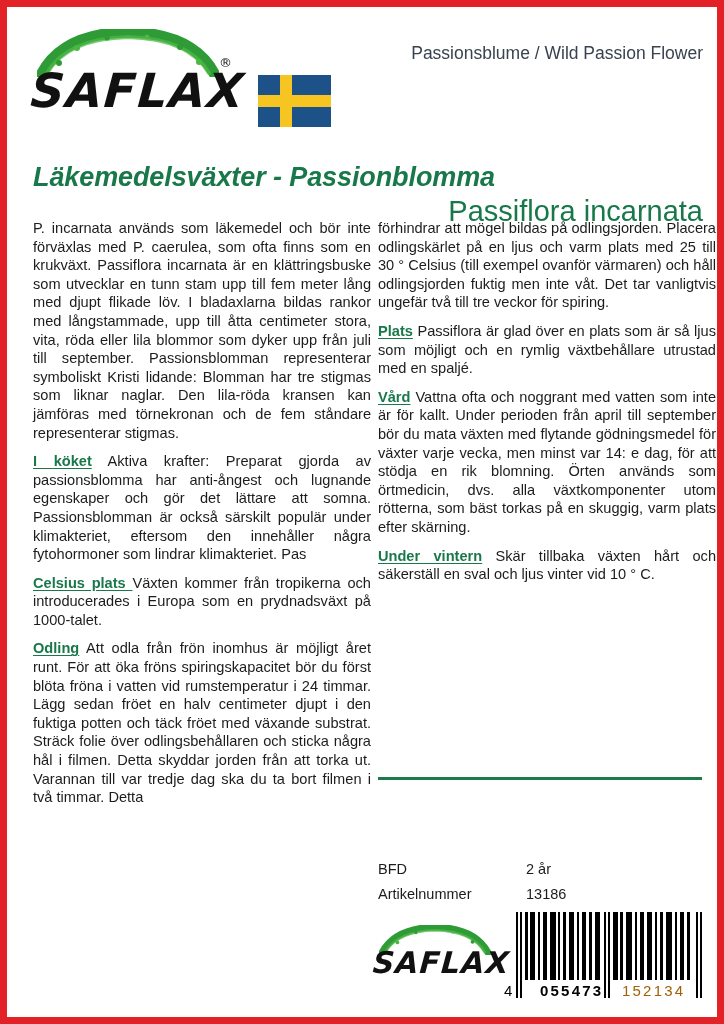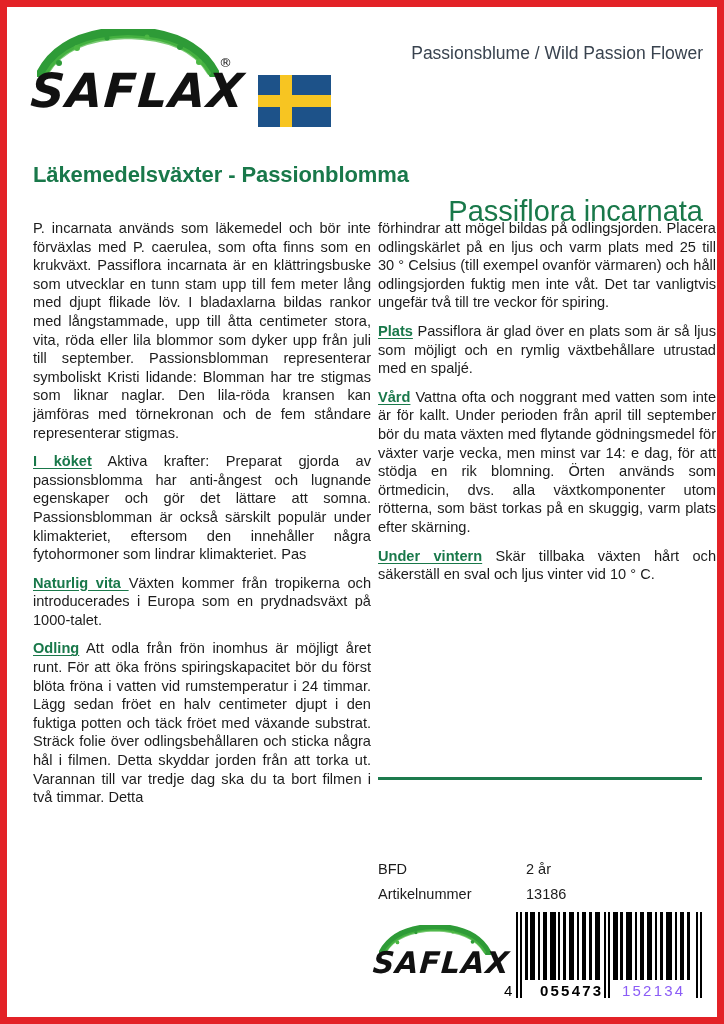--- a/index.html
+++ b/index.html
@@ -102,24 +102,25 @@
     font-size: 17.5px;
     color: #39434f;
     white-space: nowrap;
   }
 
   
   .title-sv {
     position: absolute;
     left: 26px;
     top: 155px;
-    font-size: 22px;
+    font-size: 27px;
     font-weight: bold;
     color: #19784a;
     letter-spacing: -0.1px;
+    font-style: italic;
   }
   .title-latin {
     position: absolute;
     right: 14px;
     top: 188px;
     font-size: 29px;
     color: #19784a;
     white-space: nowrap;
   }
 
@@ -226,21 +227,21 @@
     letter-spacing: 2.2px;
     color: #000;
     font-weight: bold;
   }
   .bc-right {
     position: absolute;
     left: 118px;
     top: 70px;
     font-size: 15px;
     letter-spacing: 2.2px;
-    color: #8b5cf6;
+    color: #a16207;
   }
 </style>
 </head>
 <body>
 
 <div class="packet">
   <div class="inner">
 
     <div class="header">
 
@@ -271,21 +272,21 @@
     <div class="title-latin">Passiflora incarnata</div>
 
     <div class="col col-left">
       <p><span>P. incarnata används som läkemedel och bör inte förväxlas med P. caerulea, som ofta finns som en krukväxt. Passiflora incarnata är en klättringsbuske som utvecklar en tunn stam upp till fem meter lång med djupt flikade löv. I bladaxlarna bildas rankor med långstammade, upp till åtta centimeter stora, vita, röda eller lila blommor som dyker upp från juli till september. Passionsblomman representerar symboliskt Kristi lidande: Blomman har tre stigmas som liknar naglar. Den lila-röda kransen kan jämföras med törnekronan och de fem ståndare representerar stigmas.</span></p>
 
       <p>
         <span class="hl">I köket</span><span> Aktiva krafter: Preparat gjorda av passionsblomma har anti-ångest och lugnande egenskaper och gör det lättare att somna. Passionsblomman är också särskilt populär under klimakteriet, eftersom den innehåller några fytohormoner som lindrar klimakteriet. Pas</span>
       </p>
 
       <p>
-        <span class="hl">Naturlig vita </span><span>Växten kommer från tropikerna och introducerades i Europa som en prydnadsväxt på 1000-talet.</span>
+        <span class="hl">Celsius plats </span><span>Växten kommer från tropikerna och introducerades i Europa som en prydnadsväxt på 1000-talet.</span>
       </p>
 
       <p>
         <span class="hl">Odling</span><span>  Att odla från frön inomhus är möjligt året runt. För att öka fröns spiringskapacitet bör du först blöta fröna i vatten vid rumstemperatur i 24 timmar. Lägg sedan fröet en halv centimeter djupt i den fuktiga potten och täck fröet med växande substrat. Sträck folie över odlingsbehållaren och sticka några hål i filmen. Detta skyddar jorden från att torka ut. Varannan till var tredje dag ska du ta bort filmen i två timmar. Detta</span>
       </p>
     </div>
 
     <div class="col col-right">
       <p><span>förhindrar att mögel bildas på odlingsjorden. Placera odlingskärlet på en ljus och varm plats med 25 till 30 ° Celsius (till exempel ovanför värmaren) och håll odlingsjorden fuktig men inte våt. Det tar vanligtvis ungefär två till tre veckor för spiring.</span></p>
 

